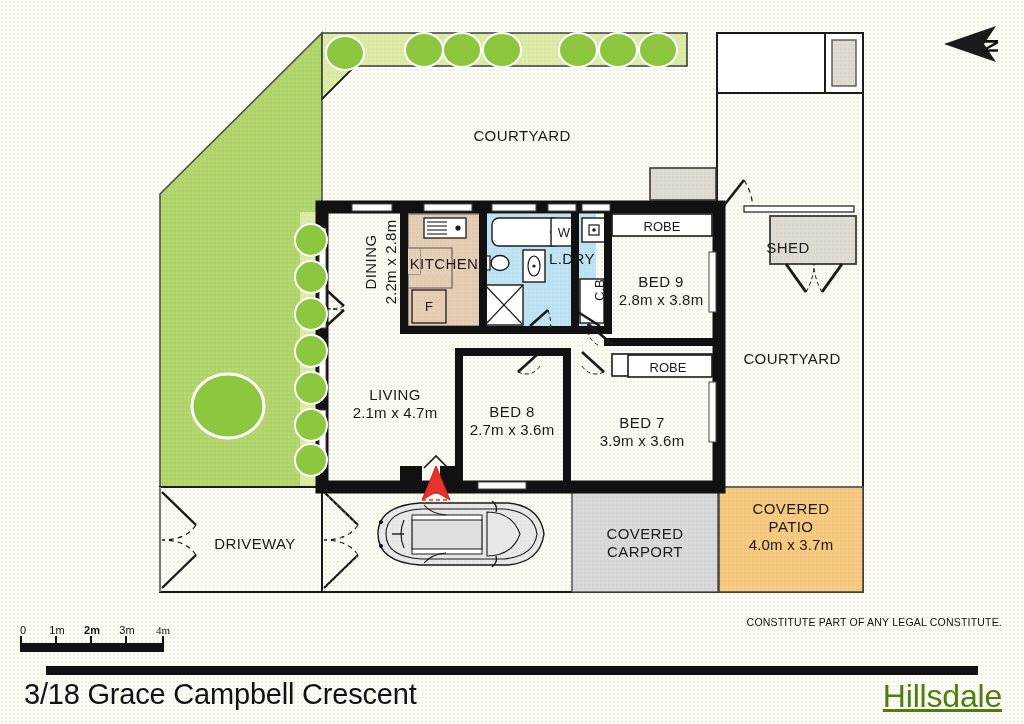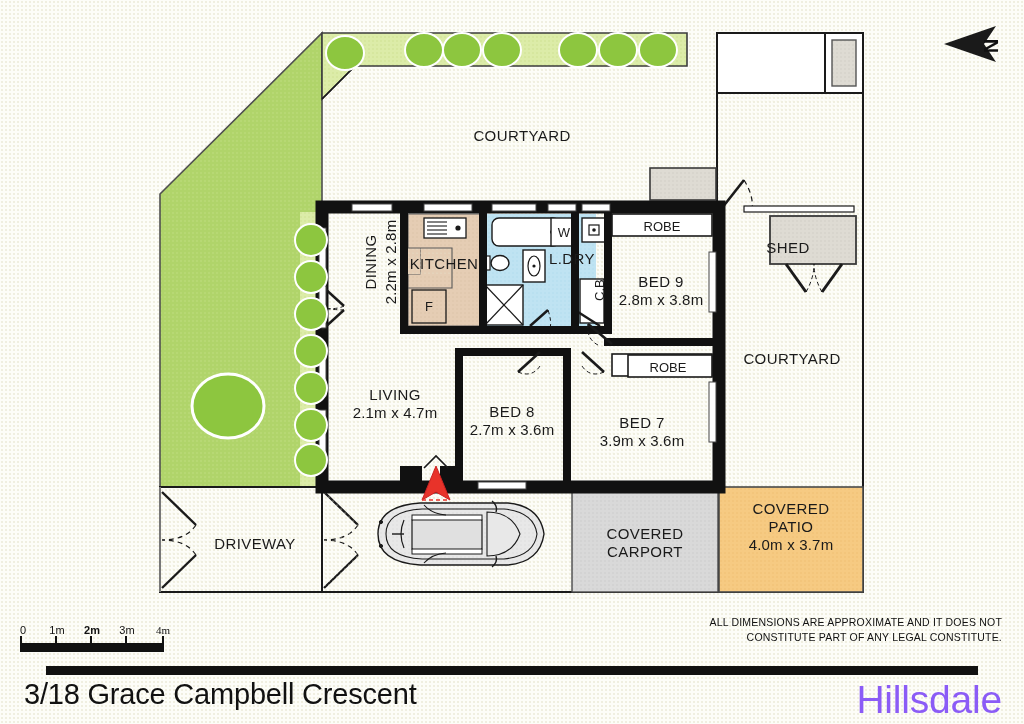--- a/index.html
+++ b/index.html
@@ -22,21 +22,21 @@
   .txt{position:absolute;color:#1a1a1a;white-space:nowrap;}
   .rmname{font-size:15px;letter-spacing:.4px;}
   .rmdim{font-size:15px;letter-spacing:.2px;}
   .small{font-size:13px;}
 
   .ctr{transform:translate(-50%,-50%);text-align:left;}
 
   
   #footer-rule{position:absolute;left:46px;top:666px;width:932px;height:9px;background:#111;}
   #title-address{position:absolute;left:24px;top:678px;font-size:29px;color:#111;letter-spacing:-0.2px;}
-  #title-suburb{position:absolute;right:22px;top:678px;font-size:39px;color:#8b5cf6;letter-spacing:-0.2px;}
+  #title-suburb{position:absolute;right:22px;top:678px;font-size:32px;color:#4d7c0f;letter-spacing:-0.2px;text-decoration:underline;}
 
   
   #scalebar-wrap{position:absolute;left:20px;top:628px;}
   #scalebar-bar{position:absolute;left:0;top:15px;width:144px;height:9px;background:#111;}
   .sb-tick{position:absolute;top:8px;width:2px;height:16px;background:#111;}
   .sb-lab{position:absolute;top:-4px;font-size:11px;color:#111;transform:translateX(-50%);}
 
   
   #disclaimer{position:absolute;right:22px;top:615px;text-align:right;font-size:10.5px;line-height:15px;color:#111;letter-spacing:.2px;}
 </style>
@@ -413,19 +413,18 @@
   <div class="sb-tick" style="left:105px;"></div>
   <div class="sb-tick" style="left:142px;"></div>
   <div class="sb-lab" style="left:3px;">0</div>
   <div class="sb-lab" style="left:37px;">1m</div>
   <div class="sb-lab" style="left:72px;font-weight:bold;">2m</div>
   <div class="sb-lab" style="left:107px;">3m</div>
   <div class="sb-lab" style="left:143px;font-family:Liberation Serif, serif;">4m</div>
 </div>
 
 <div id="disclaimer">
-  <div>ALL DIMENSIONS ARE APPROXIMATE AND IT DOES NOT</div>
   <div>CONSTITUTE PART OF ANY LEGAL CONSTITUTE.</div>
 </div>
 
 <div id="footer-rule"></div>
 <div id="title-address">3/18 Grace Campbell Crescent</div>
 <div id="title-suburb">Hillsdale</div>
 
 </body></html>

